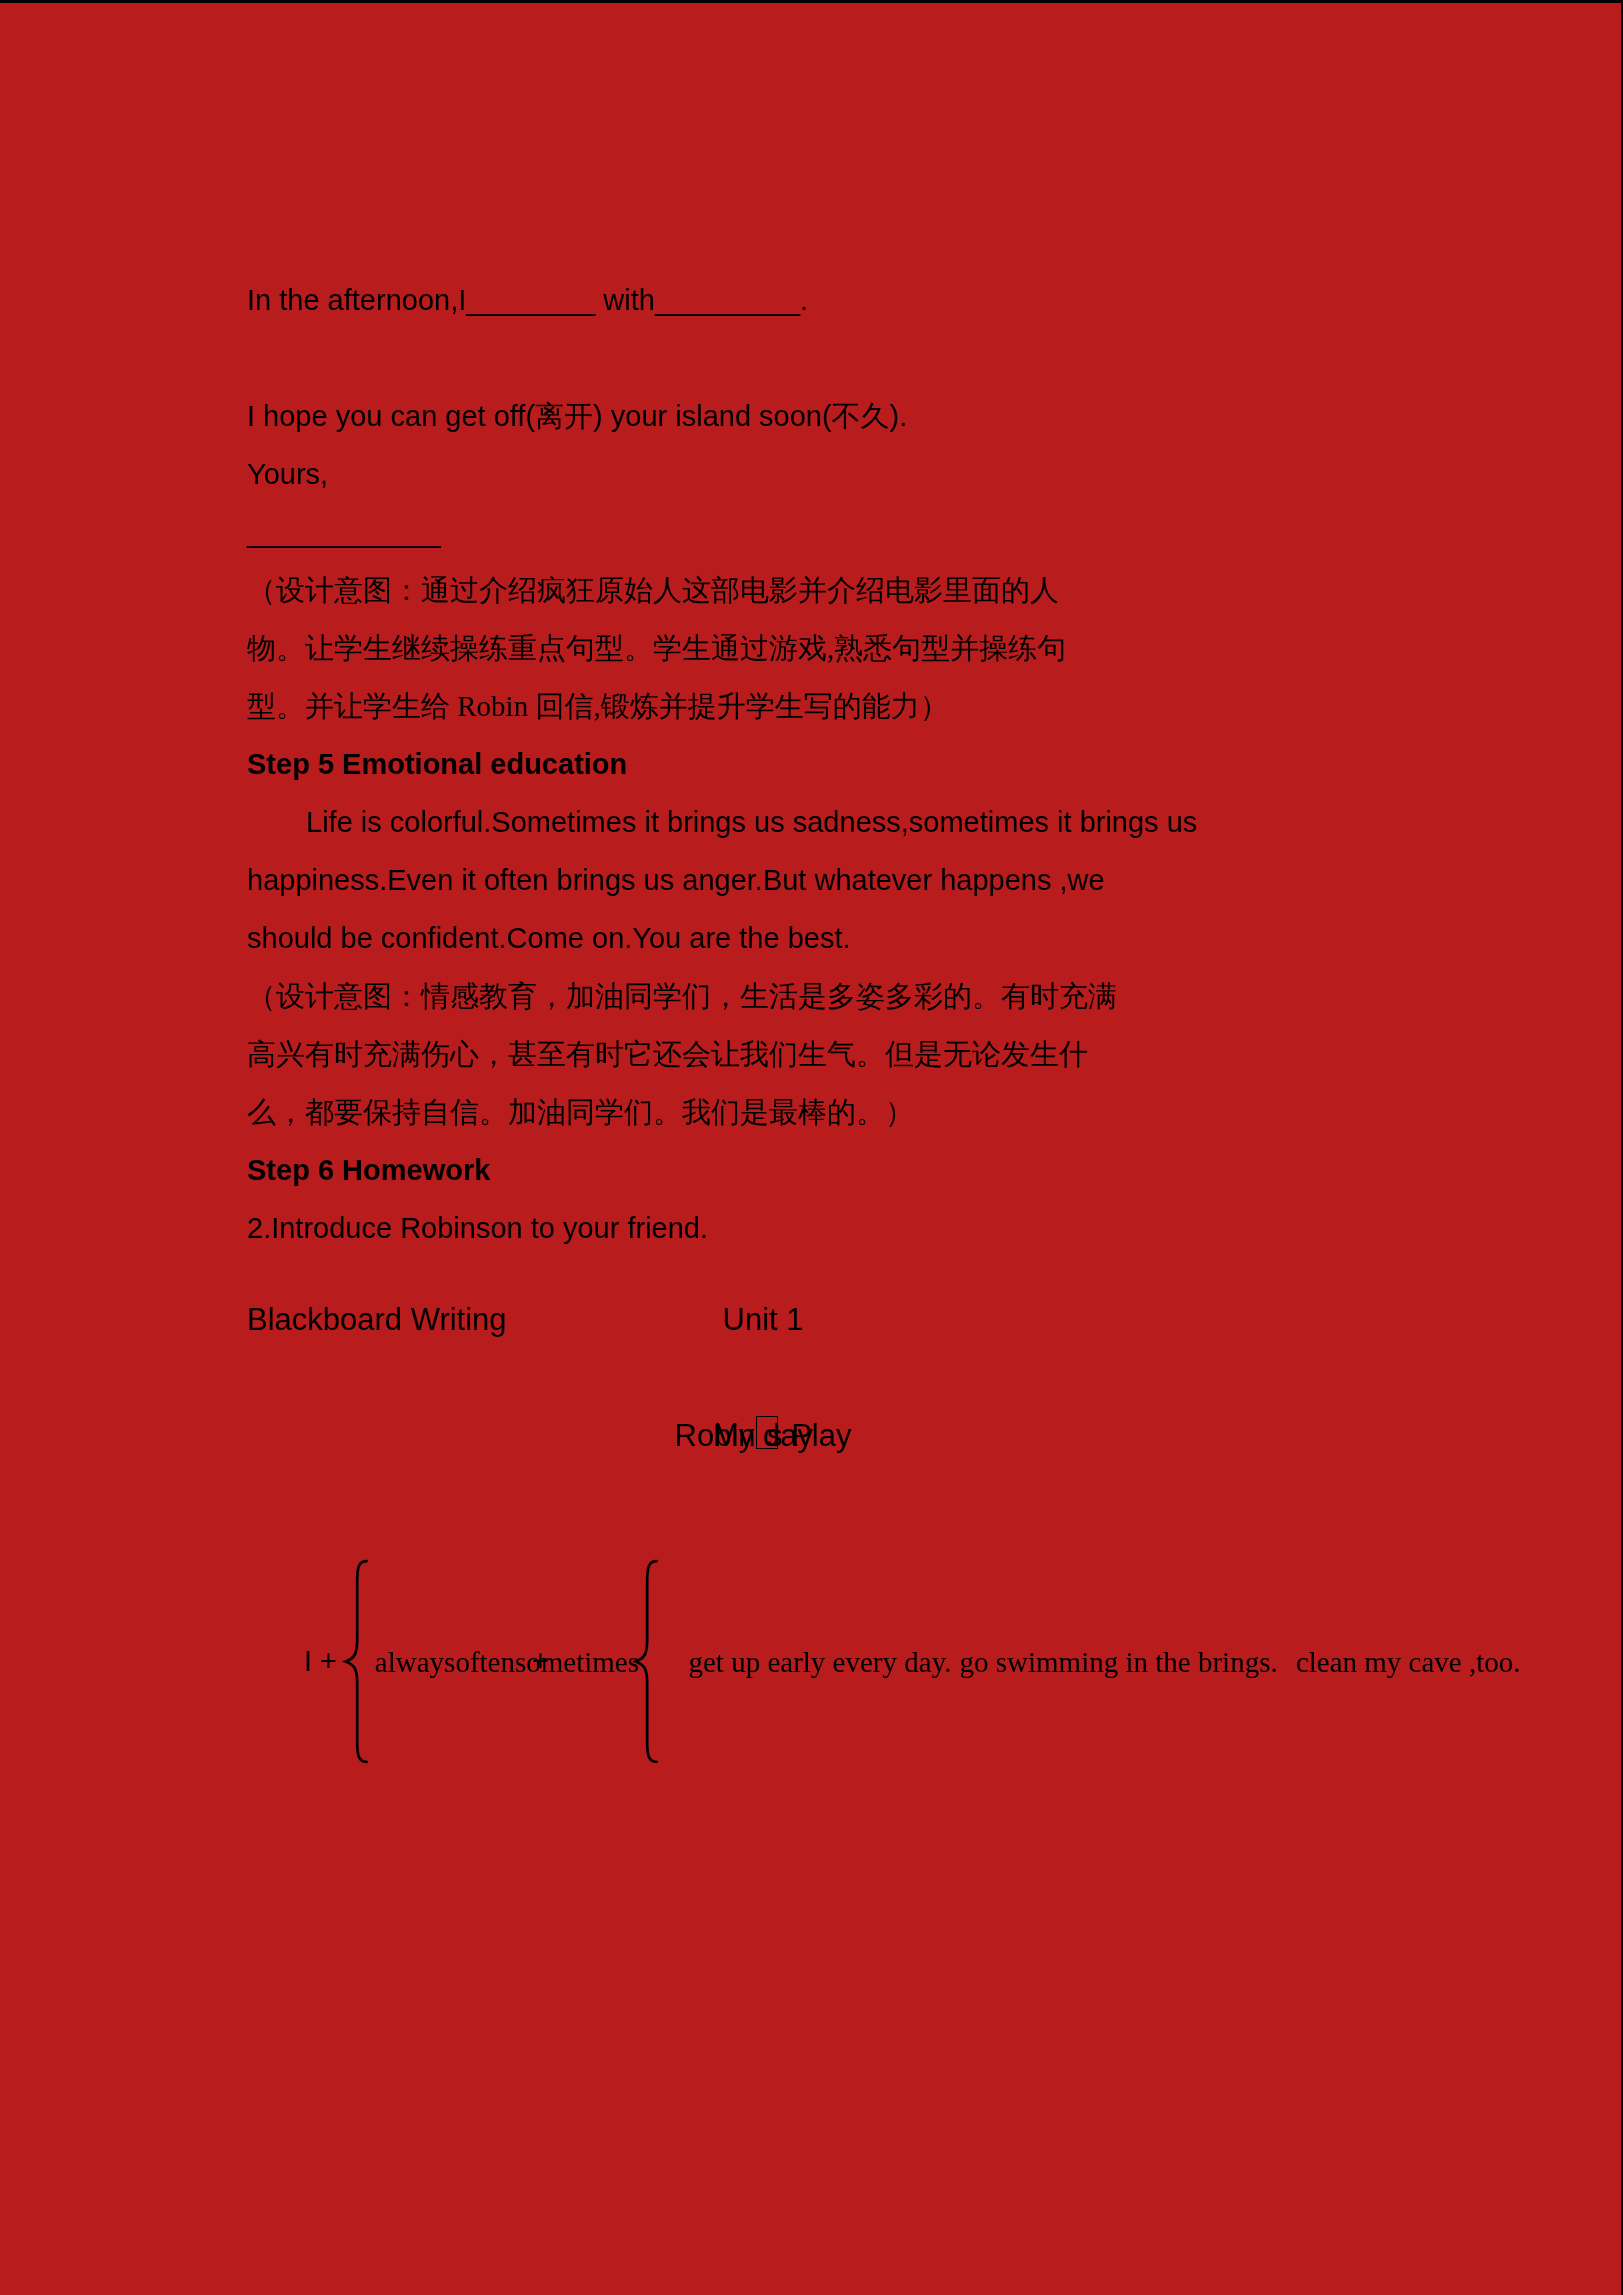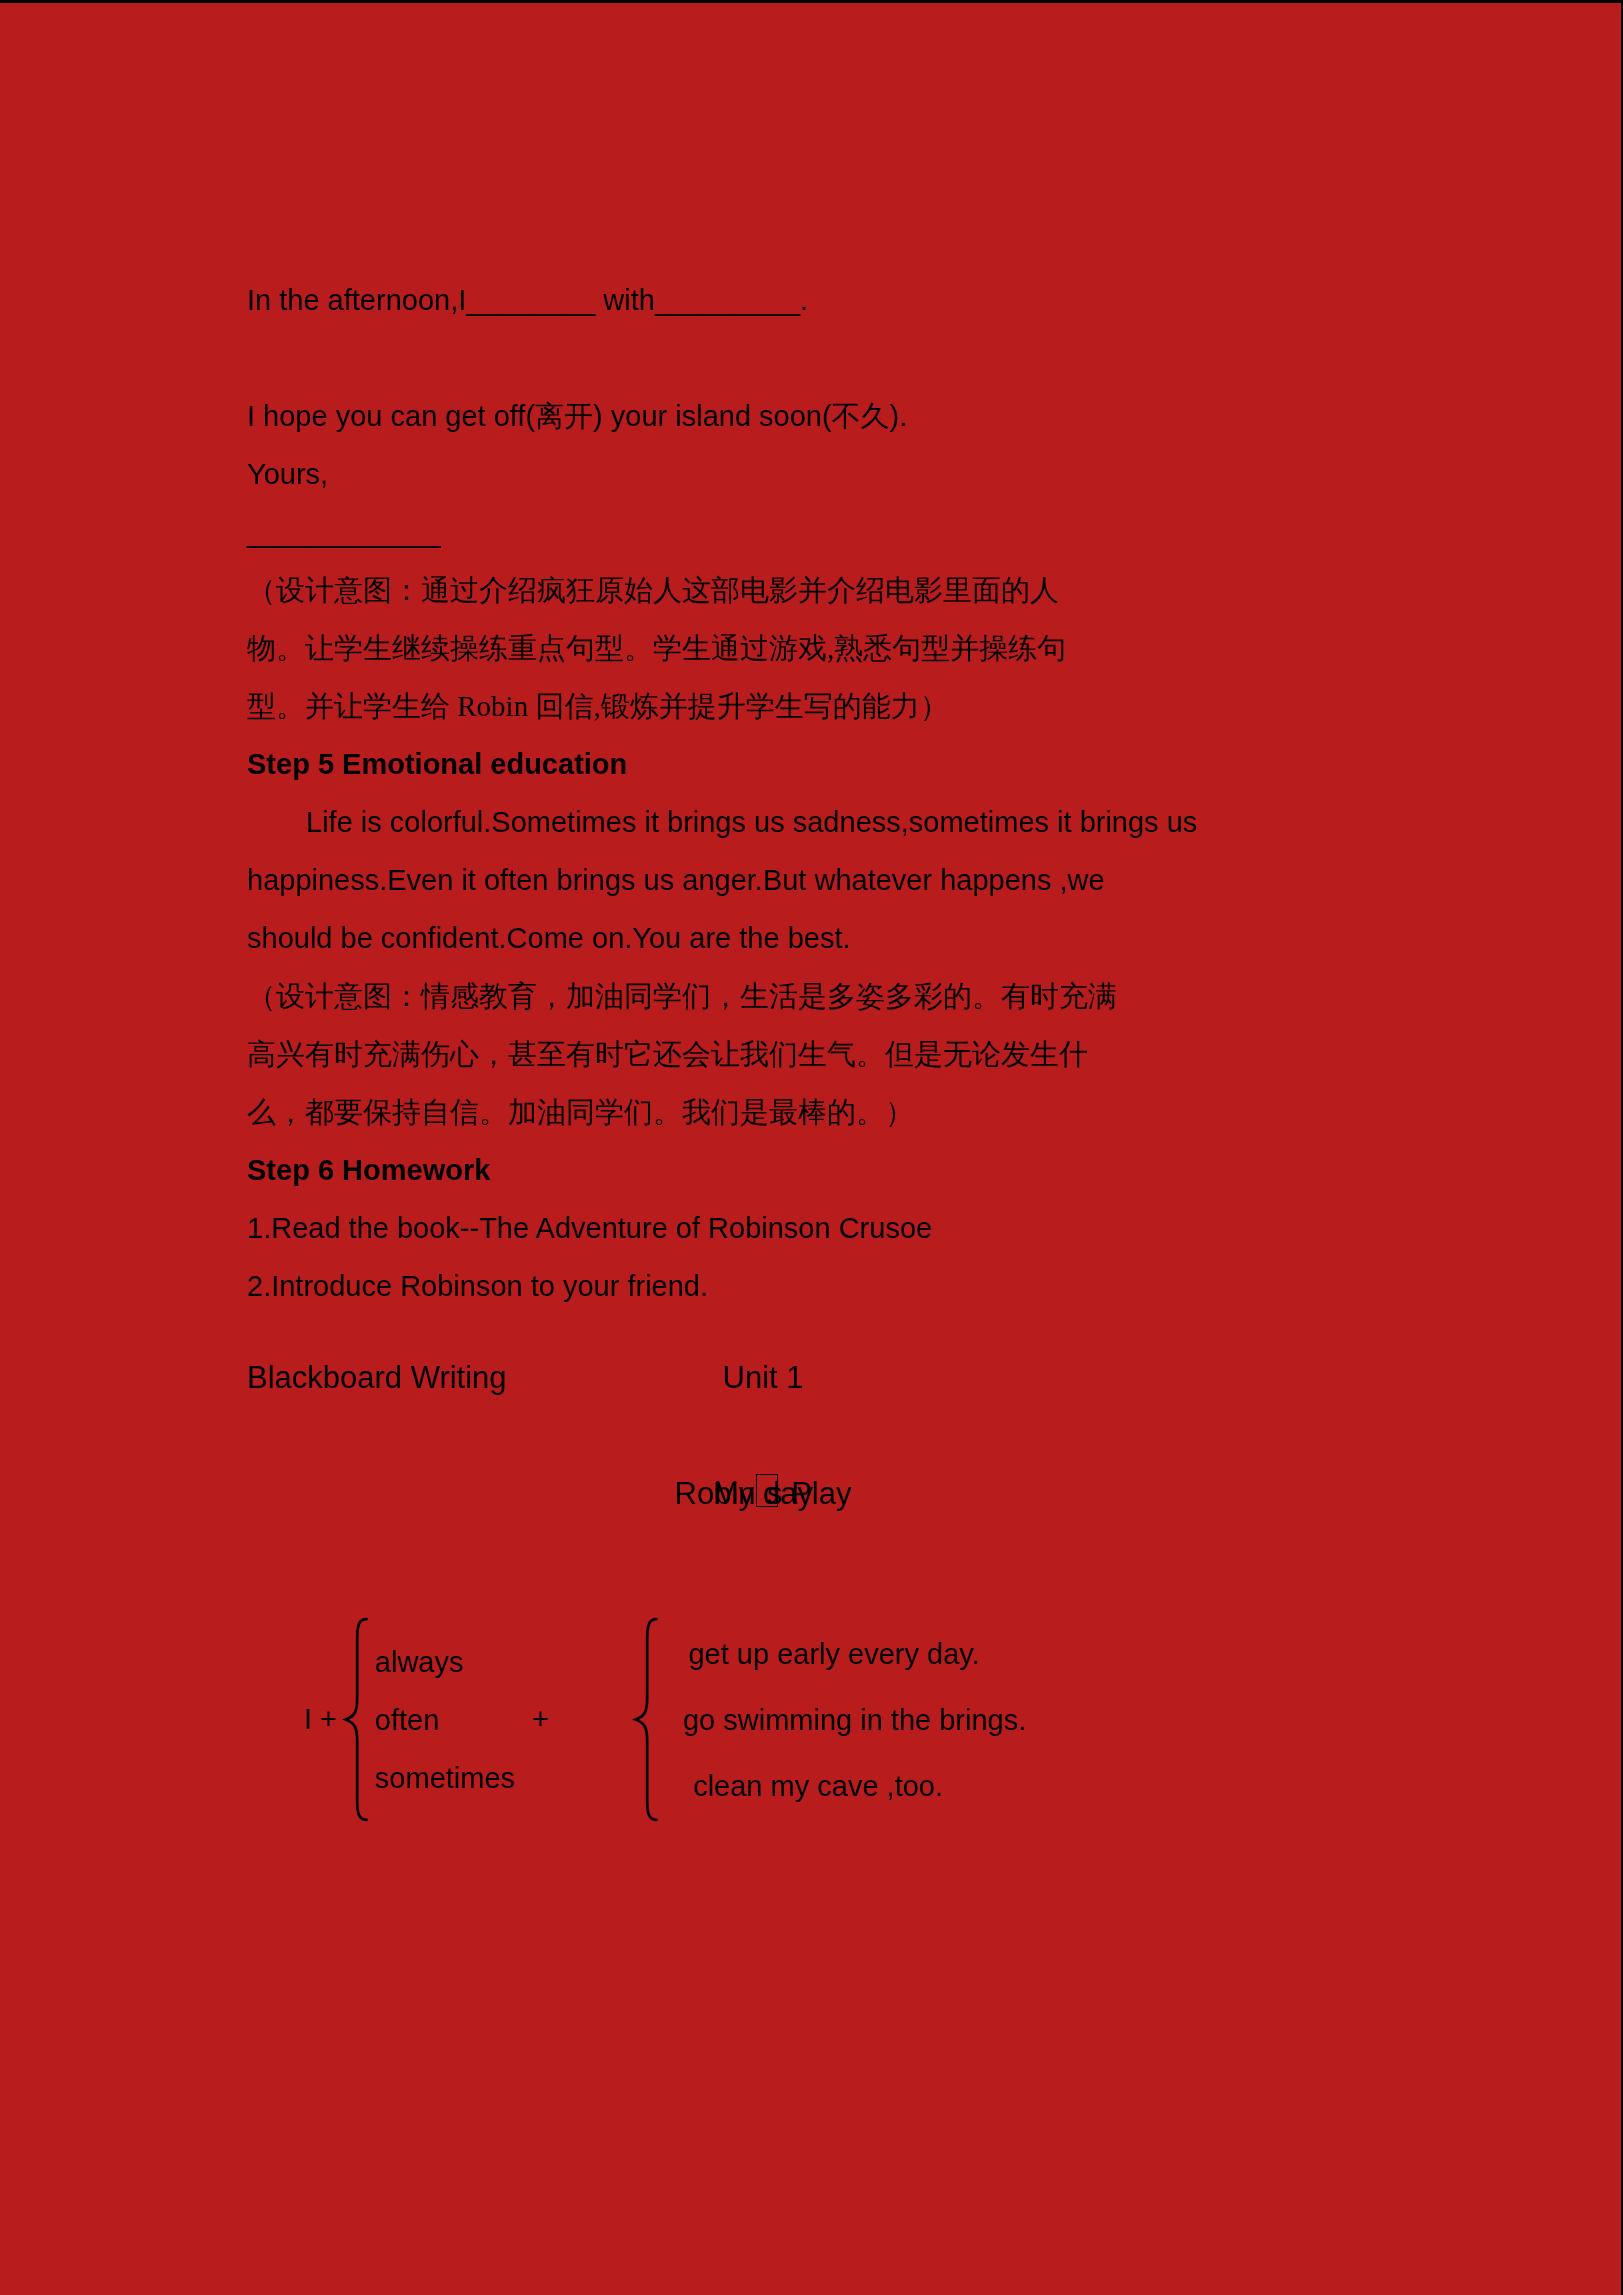--- a/index.html
+++ b/index.html
@@ -36,21 +36,21 @@
   .play-post { margin-left:-11px;margin-top:48px; }
 
   .diagram {
     margin-top:91px; margin-left:57px;
     height:211px;
     display:flex; align-items:center;
   }
   .dg-subject { font-size:29px; flex:none; }
   .brace { width:31px; height:211px; flex:none; margin-left:4.1px; }
   .brace2 { margin-left:82px; }
-  .dg-stack { display:flex; flex-direction:column; flex:none; }
+  .dg-stack { display:flex; flex-direction:row; flex:none;font-family:Liberation Serif, serif; }
   .dg-stack .row { height:58px; line-height:58px; font-size:29px; white-space:nowrap; }
   .stack1 { width:147px; margin-left:2.7px; }
   .dg-plus { font-size:29px; margin-left:10.2px; flex:none; }
   .stack2 { margin-left:21px;gap:8px; }
   .stack2 .r1 { padding-left:5.5px; }
   .stack2 .r3 { padding-left:10.2px; }
 </style>
 </head>
 <body>
 
@@ -73,21 +73,20 @@
     <div class="ln bold">Step 5 Emotional education</div>
     <div class="ln indent">Life is colorful.Sometimes it brings us sadness,sometimes it brings us</div>
     <div class="ln">happiness.Even it often brings us anger.But whatever happens ,we</div>
     <div class="ln">should be confident.Come on.You are the best.</div>
 
     <div class="ln cjk">（设计意图：情感教育，加油同学们，生活是多姿多彩的。有时充满</div>
     <div class="ln cjk">高兴有时充满伤心，甚至有时它还会让我们生气。但是无论发生什</div>
     <div class="ln cjk">么，都要保持自信。加油同学们。我们是最棒的。）</div>
 
     <div class="ln bold">Step 6 Homework</div>
-    <div class="ln">1.Read the book--The Adventure of Robinson Crusoe</div>
     <div class="ln">2.Introduce Robinson to your friend.</div>
 
     <div class="spacer-sm"></div>
 
     <div class="ln bb">Blackboard Writing</div>
 
     <div class="center-wrap">
       <div class="ln bb unit-line">
         <span>Unit 1</span>
         <span>My day</span>

